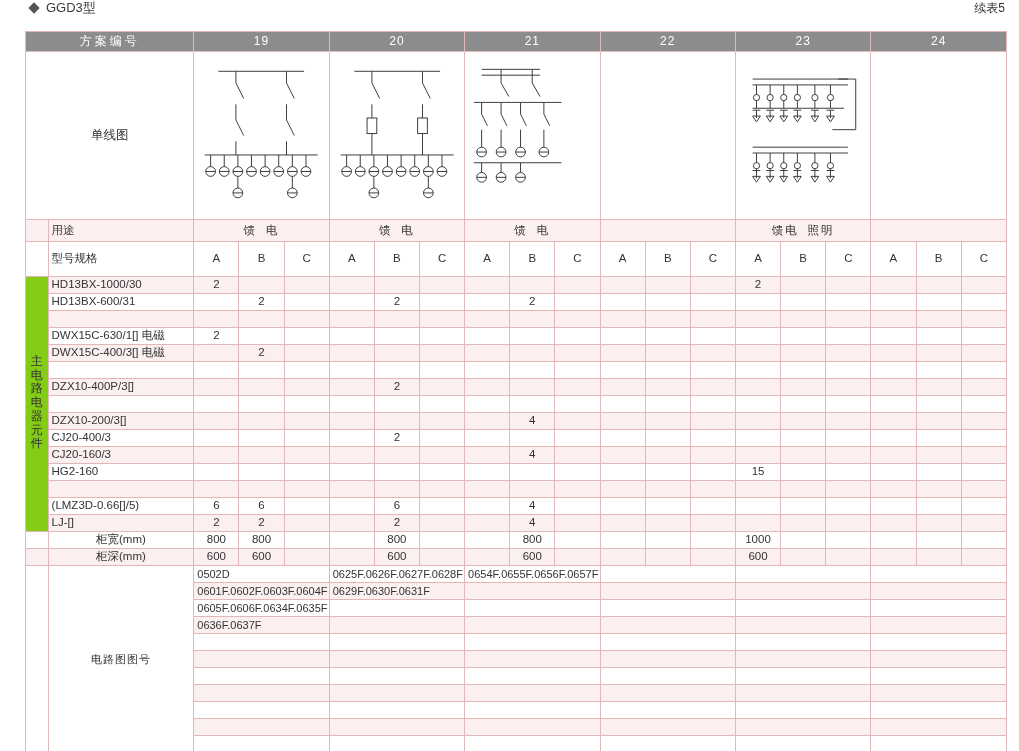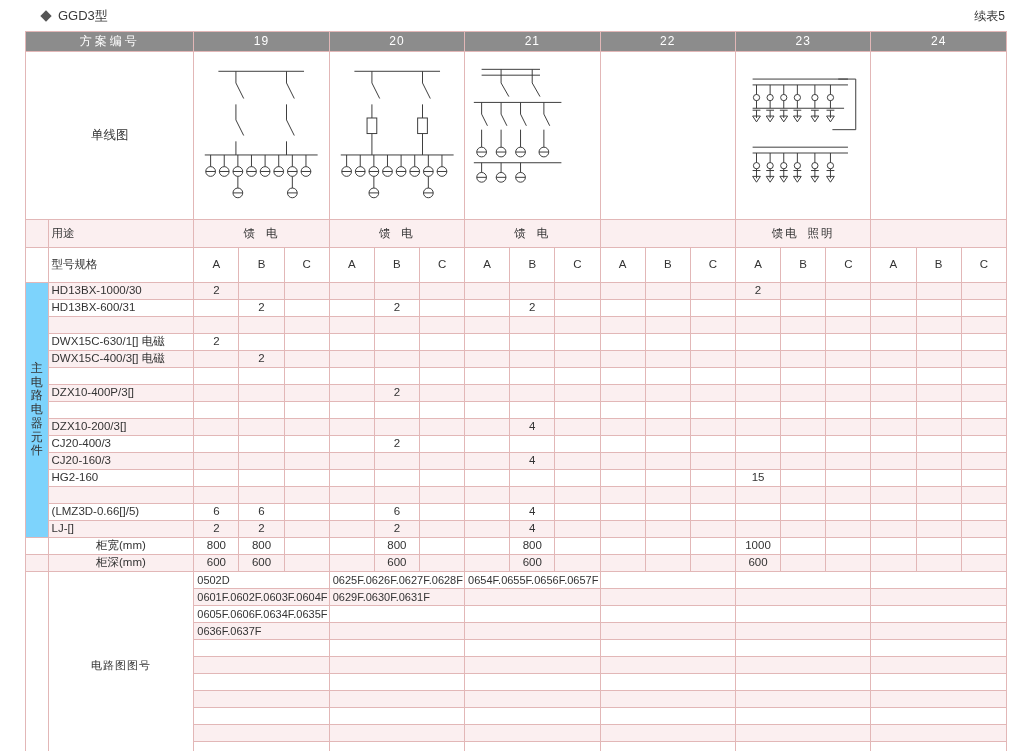--- a/index.html
+++ b/index.html
@@ -11,26 +11,26 @@
   .page {
     position: relative;
     width: 1019px;
     height: 751px;
     background: #fff;
     overflow: hidden;
   }
   
   .top-bar {
     position: absolute;
-    left: 0; top: 8px;
+    left: 0; top: 0;
     width: 1019px;
     height: 16px;
     display: flex;
     align-items: center;
-    padding: 0 14px 0 42px;
+    padding: 0 14px 0 30px;
     font-size: 13px;
     color: #3a3a3a;
   }
   .top-left { display: flex; align-items: center; gap: 6px; }
   .diamond {
     display: inline-block;
     width: 8px; height: 8px;
     background: #555;
     transform: rotate(45deg);
     margin-right: 2px;
@@ -66,34 +66,35 @@
     letter-spacing: 1px;
   }
   .hdr td.first { letter-spacing: 3px; }
 
   .pink { background: #fbeff0; }
   .white { background: #ffffff; }
   .ctr { text-align: center; }
   .lft { text-align: left; padding-left: 8px; }
 
   .sideband {
-    background: #7dd3fc;
+    background: #84cc16;
     text-align: center;
     font-size: 12px;
     width: 22px;
     line-height: 1.9;
     color: #333;
+    font-family: Liberation Mono, monospace;
   }
 
   
   .diagram-cell { height: 168px; padding: 0; background: #fff; }
   .diagram-label { text-align: center; font-size: 12.5px; background:#fff; }
   .svgwrap { width: 100%; height: 100%; display: block; }
 
-  .use-row td { height: 28px; }
+  .use-row td { height: 22px; }
   .spec-row td { height: 35px; }
   .data-row td { height: 17px; }
 
   .fenlei { letter-spacing: 2px; font-family: Liberation Mono, monospace; }
   .notes-cell { height: 22px; text-align: center; letter-spacing: 4px; }
   .circuit-label { text-align: center; letter-spacing: 1px; font-size: 12px; }
   .codes td { height: 17px; text-align: center; font-size: 11px; }
   .codes td.span { text-align: left; }
 </style>
 </head>

